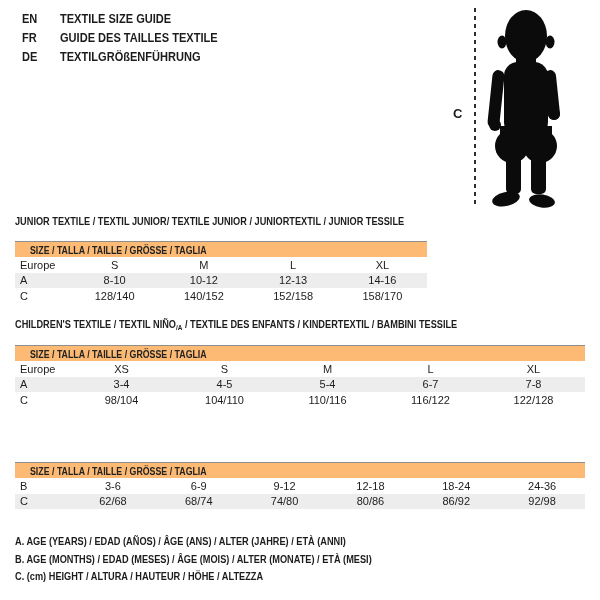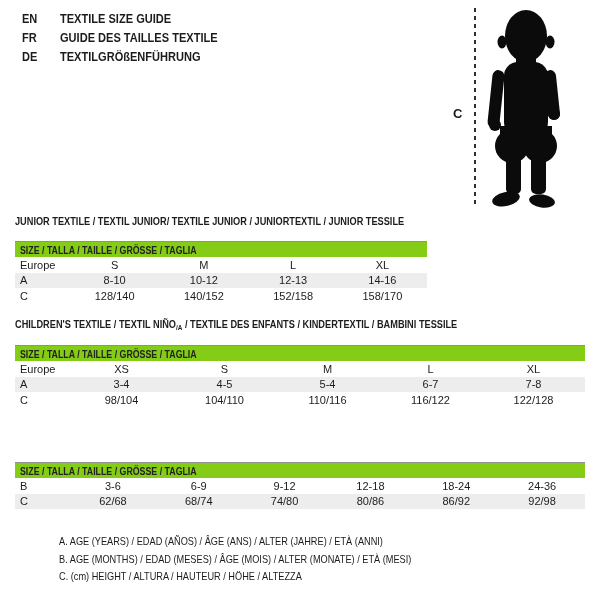--- a/index.html
+++ b/index.html
@@ -35,31 +35,31 @@
   .title-children { top: 318px; }
   .title-babies { top: 423px; }
   .sub-a { font-size: 8px; vertical-align: -2px; letter-spacing: 0; }
 
   
   .size-table { position: absolute; left: 15px; }
   .table-junior   { top: 241px; width: 412px; }
   .table-children { top: 345px; width: 570px; }
   .table-babies   { top: 462px; width: 570px; }
   .t-header {
-    height: 15px; background: #84cc16; border-top: 1px solid #8f8f8f;
-    display: flex; align-items: center; padding-left: 5px;
+    height: 15px; background: #fdba74; border-top: 1px solid #8f8f8f;
+    display: flex; align-items: center; padding-left: 15px;
     font-weight: bold; font-size: 11px; color: #222;
   }
   .t-row { display: flex; height: 15.5px; align-items: center; font-size: 11px; justify-content: flex-end; }
   .t-row.alt { background: #ededed; }
   .t-label { width: 55px; flex: 0 0 55px; padding-left: 5px; box-sizing: border-box; }
   .t-cell { flex: 1 1 0; text-align: center; }
 
   
-  .notes { position: absolute; left: 15px; top: 533px; font-weight: normal; font-size: 11.5px; margin-left: 44px; }
+  .notes { position: absolute; left: 15px; top: 533px; font-weight: bold; font-size: 11.5px; }
   .note-line { height: 17.5px; line-height: 17.5px; white-space: nowrap; }
 </style>
 </head>
 <body>
 
 <div class="canvas">
 
   <div class="lang-list">
     <div class="lang-row">
       <span class="lang-code"><span class="cx85">EN</span></span>

